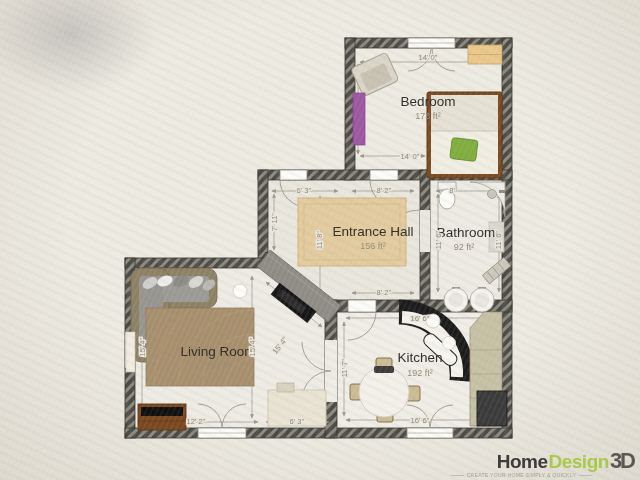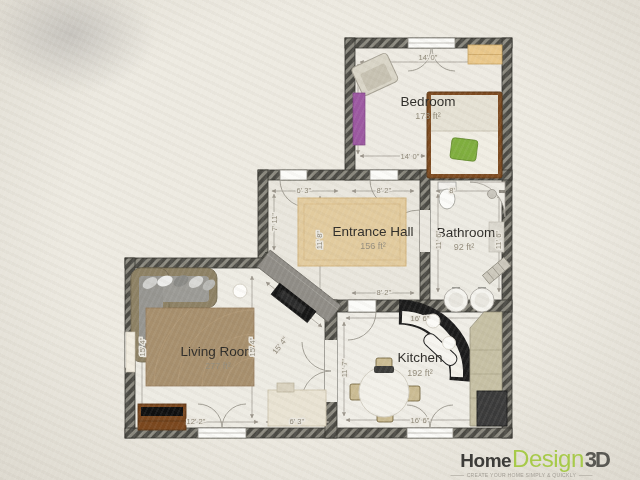--- a/index.html
+++ b/index.html
@@ -13,23 +13,23 @@
       repeating-linear-gradient(115deg, rgba(255,255,255,.05) 0 2px, rgba(255,255,255,0) 2px 5px),
       repeating-linear-gradient(25deg, rgba(120,110,95,.045) 0 3px, rgba(120,110,95,0) 3px 8px);}
   .smudge{position:absolute;left:-14px;top:-26px;width:170px;height:120px;
     background:radial-gradient(closest-side, rgba(70,70,80,.20), rgba(70,70,80,0));}
   svg{position:absolute;left:0;top:0;}
   .roomname{fill:#2e2c28;font-size:13.5px;}
   .roomarea{fill:#948d7c;font-size:9px;}
   .dim{fill:#8d8676;font-size:7.6px;paint-order:stroke;stroke:#eae7df;stroke-width:2.6px;}
   text{font-family:"Liberation Sans", sans-serif;text-anchor:middle;}
   .logo{position:absolute;right:6px;bottom:2px;text-align:center;line-height:1;}
-  .logo-row{display:flex;align-items:baseline;justify-content:center;}
+  .logo-row{display:flex;align-items:baseline;justify-content:flex-end;}
   .l-home{font-size:19px;font-weight:700;color:#3d3c39;letter-spacing:-0.5px;}
-  .l-design{font-size:24px;font-weight:400;color:#a7ca4a;letter-spacing:-0.5px;margin-left:1px;}
+  .l-design{font-size:19px;font-weight:700;color:#a7ca4a;letter-spacing:-0.5px;margin-left:1px;}
   .l-3d{font-size:22px;font-weight:600;color:#595853;letter-spacing:-2px;margin-left:1px;line-height:.8;}
   .tagline{display:flex;align-items:center;justify-content:center;margin-top:1px;margin-right:26px;
     font-size:6px;color:#a19d94;letter-spacing:.3px;white-space:nowrap;transform:scale(.85);transform-origin:center;}
   .tl-line{display:inline-block;width:16px;height:1px;background:#b9b5ac;margin:0 3px;}
 </style>
 </head>
 <body>
 
 <div class="stage">
   <div class="smudge"></div>

